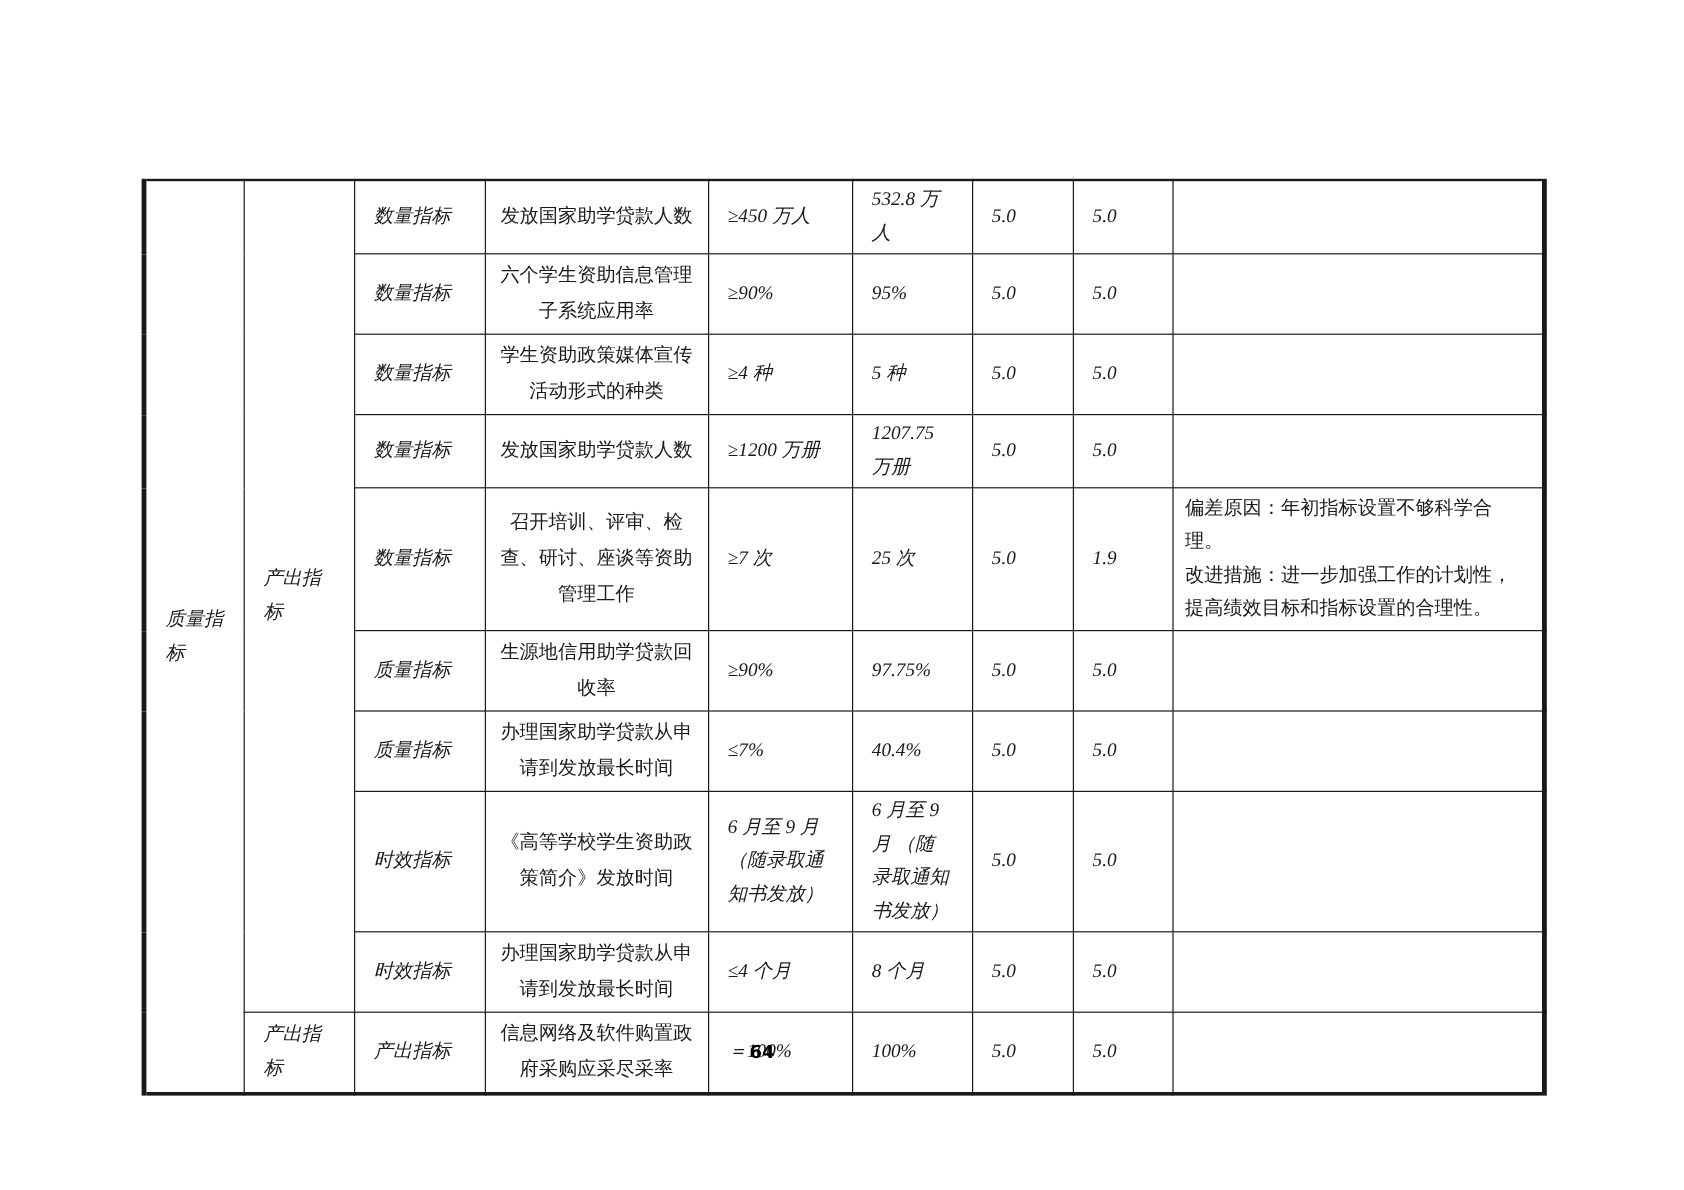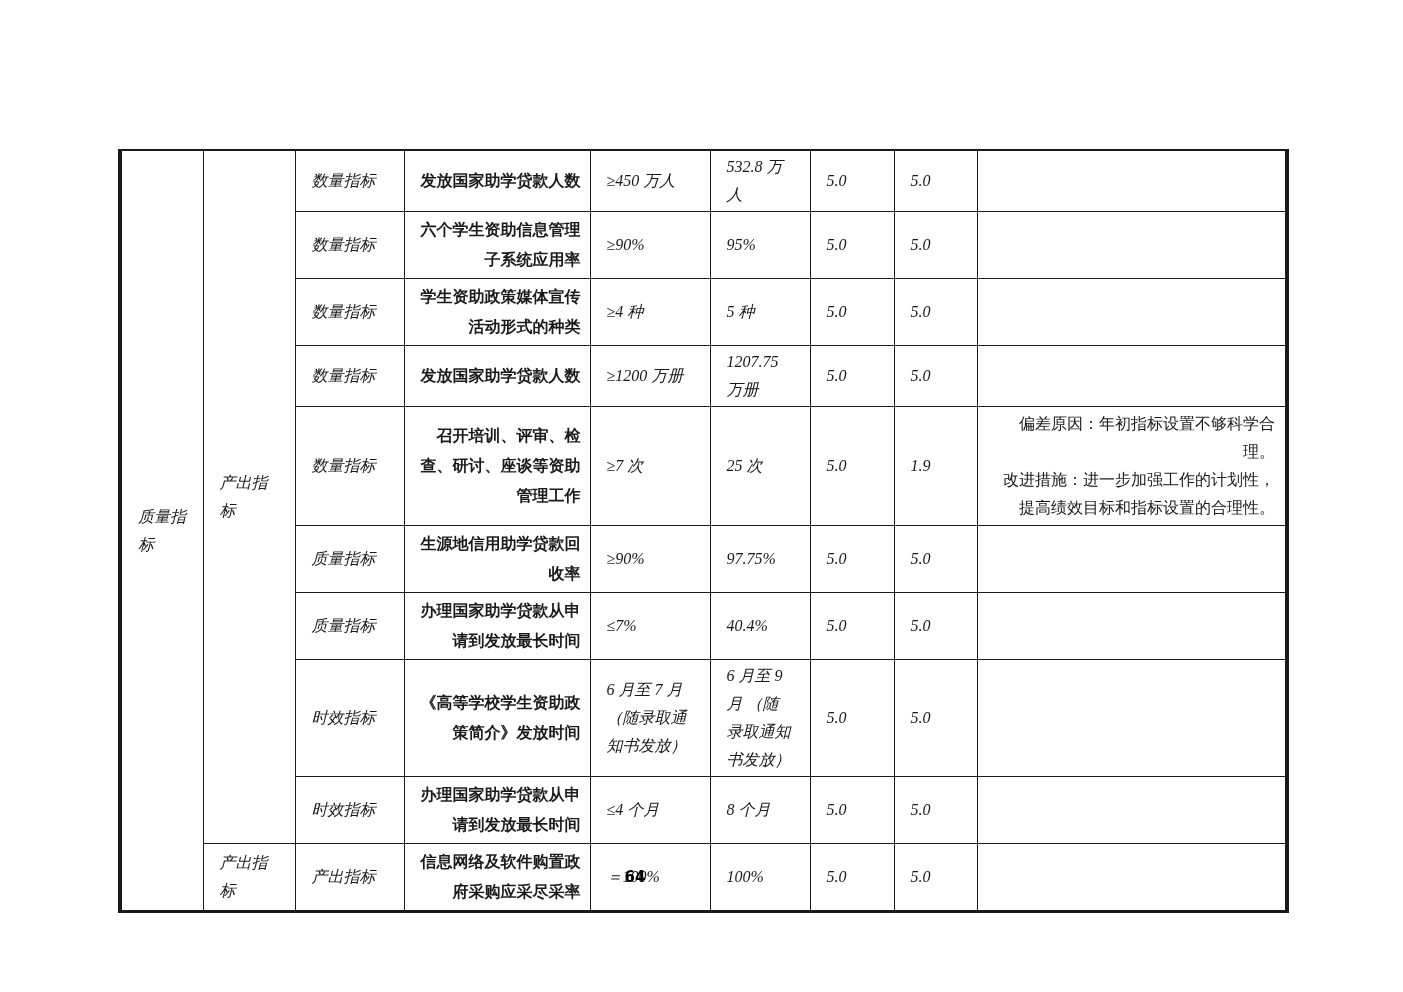--- a/index.html
+++ b/index.html
@@ -23,23 +23,23 @@
     border-top-width:2px;
   }
   table.perf td {
     border:1px solid #1a1a1a;
     font-size:16px;
     vertical-align:middle;
     word-break:break-all;
     overflow:hidden;
   }
   .cell-center { text-align:left; padding:2px 16px; line-height:28px;font-style:italic; }
-  .cell-name   { text-align:right;  padding:3px 9px; line-height:30px;font-weight:bold; }
+  .cell-name   { text-align:center;  padding:3px 9px; line-height:30px; }
   .cell-note   { text-align:left;  padding:3px 10px; line-height:28px; vertical-align:middle; }
-  .note-line   { text-align:right; }
+  .note-line   { text-align:left; }
   .page-number {
     position:absolute; left:0; top:868px; width:1270px;
     text-align:center;
     font-family:"DejaVu Sans","Liberation Sans",sans-serif;
     font-weight:bold; font-size:15px; color:#000;
   }
 </style>
 </head>
 <body>
 
@@ -122,21 +122,21 @@
         <td class="cell-name">办理国家助学贷款从申请到发放最长时间</td>
         <td class="cell-center">≤7%</td>
         <td class="cell-center">40.4%</td>
         <td class="cell-center">5.0</td>
         <td class="cell-center">5.0</td>
         <td class="cell-note"></td>
       </tr>
       <tr style="height:79px">
         <td class="cell-center">时效指标</td>
         <td class="cell-name">《高等学校学生资助政策简介》发放时间</td>
-        <td class="cell-center">6 月至 7 月（随录取通知书发放）</td>
+        <td class="cell-center">6 月至 9 月（随录取通知书发放）</td>
         <td class="cell-center">6 月至 9 月 （随录取通知书发放）</td>
         <td class="cell-center">5.0</td>
         <td class="cell-center">5.0</td>
         <td class="cell-note"></td>
       </tr>
       <tr style="height:57px">
         <td class="cell-center">时效指标</td>
         <td class="cell-name">办理国家助学贷款从申请到发放最长时间</td>
         <td class="cell-center">≤4 个月</td>
         <td class="cell-center">8 个月</td>

